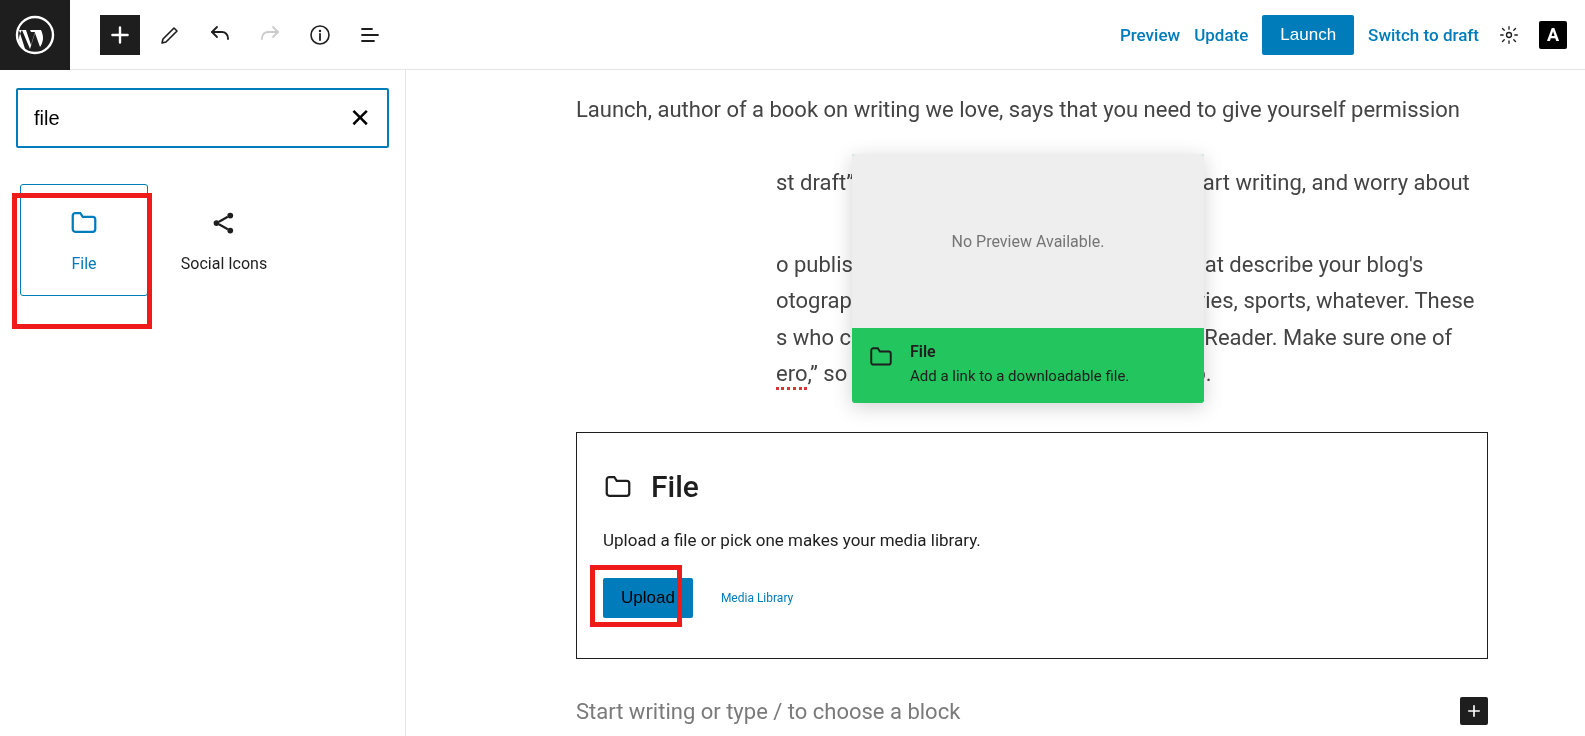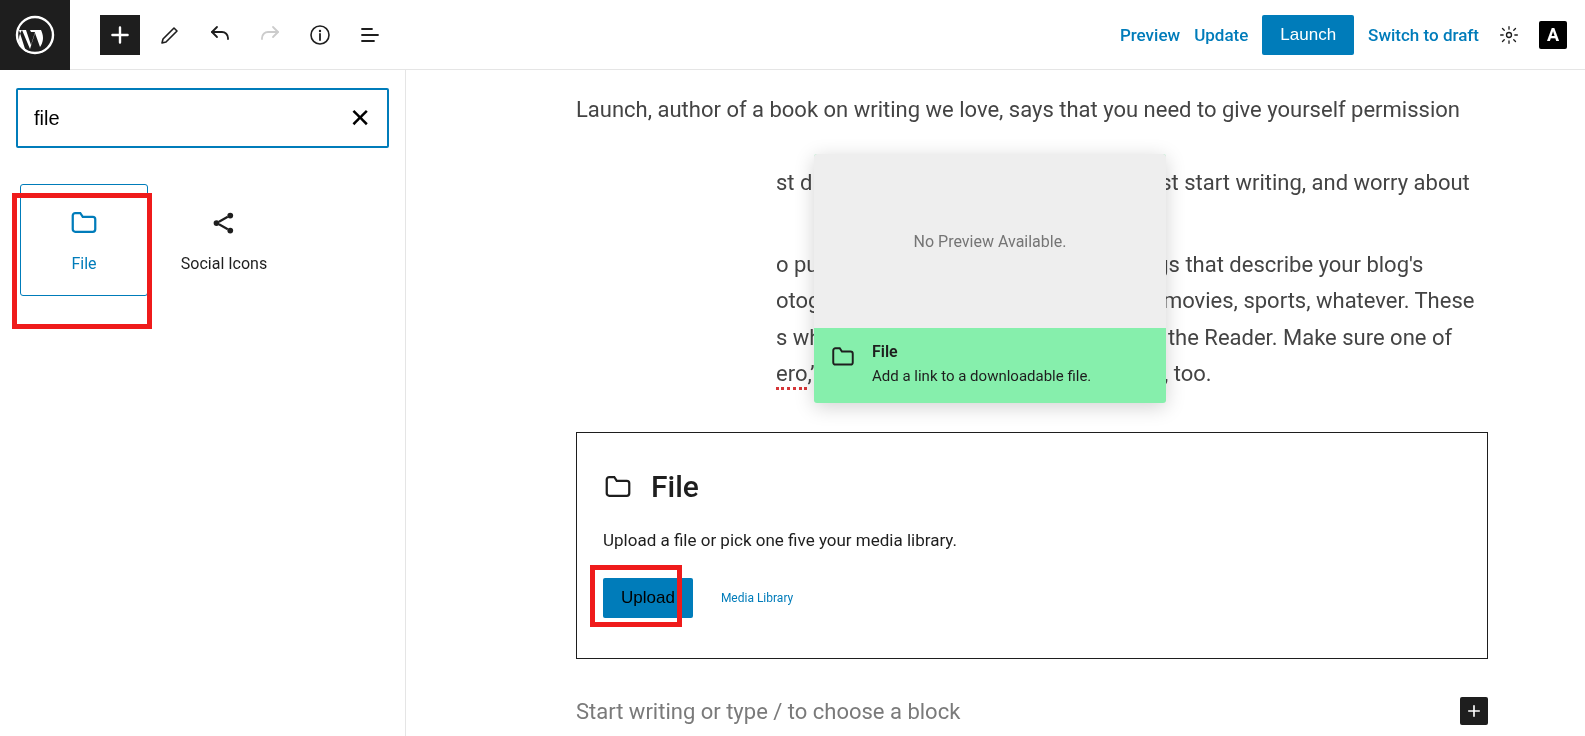--- a/index.html
+++ b/index.html
@@ -140,23 +140,23 @@
   .red-highlight-box {
     position:absolute;
     border: 5px solid var(--highlight-red);
     pointer-events:none;
   }
   .red-hl-inserter { left:12px; top:123px; width:140px; height:136px; }
 
   
   .popover {
     position:absolute;
-    left: 408px; top: 84px;
+    left: 446px; top: 84px;
     width: 352px;
-    background:#86efac;
+    background:#22c55e;
     box-shadow: 0 4px 20px rgba(0,0,0,.18);
     border-radius:3px;
     overflow:hidden;
     z-index:5;
   }
   .popover-preview {
     height: 174px;
     background:#eee;
     display:flex;align-items:center;justify-content:center;
     color:#757575; font-size:16px;
@@ -388,21 +388,21 @@
         <span style="margin-left:200px"><span class="underline-zero">ero</span><span>,” so other new bloggers can find you, too.</span></span>
       </p>
 
       <div class="file-block" style="position:relative">
         <div class="file-block-head">
           <svg viewBox="0 0 24 24" style="stroke:#1e1e1e">
               <use href="#ic-folder"></use>
             </svg>
           <span>File</span>
         </div>
-        <div class="file-block-desc">Upload a file or pick one five your media library.</div>
+        <div class="file-block-desc">Upload a file or pick one makes your media library.</div>
         <div class="file-block-actions" style="position:relative">
           <div style="position:absolute;left:-13px;top:-13px;width:92px;height:62px;border:5px solid var(--highlight-red);pointer-events:none"></div>
           <button class="upload-btn">Upload</button>
           <a class="media-lib-link">Media Library</a>
         </div>
       </div>
 
       <div class="new-block-row">
         <span class="new-block-placeholder">Start writing or type / to choose a block</span>
         <div class="mini-add-btn">

